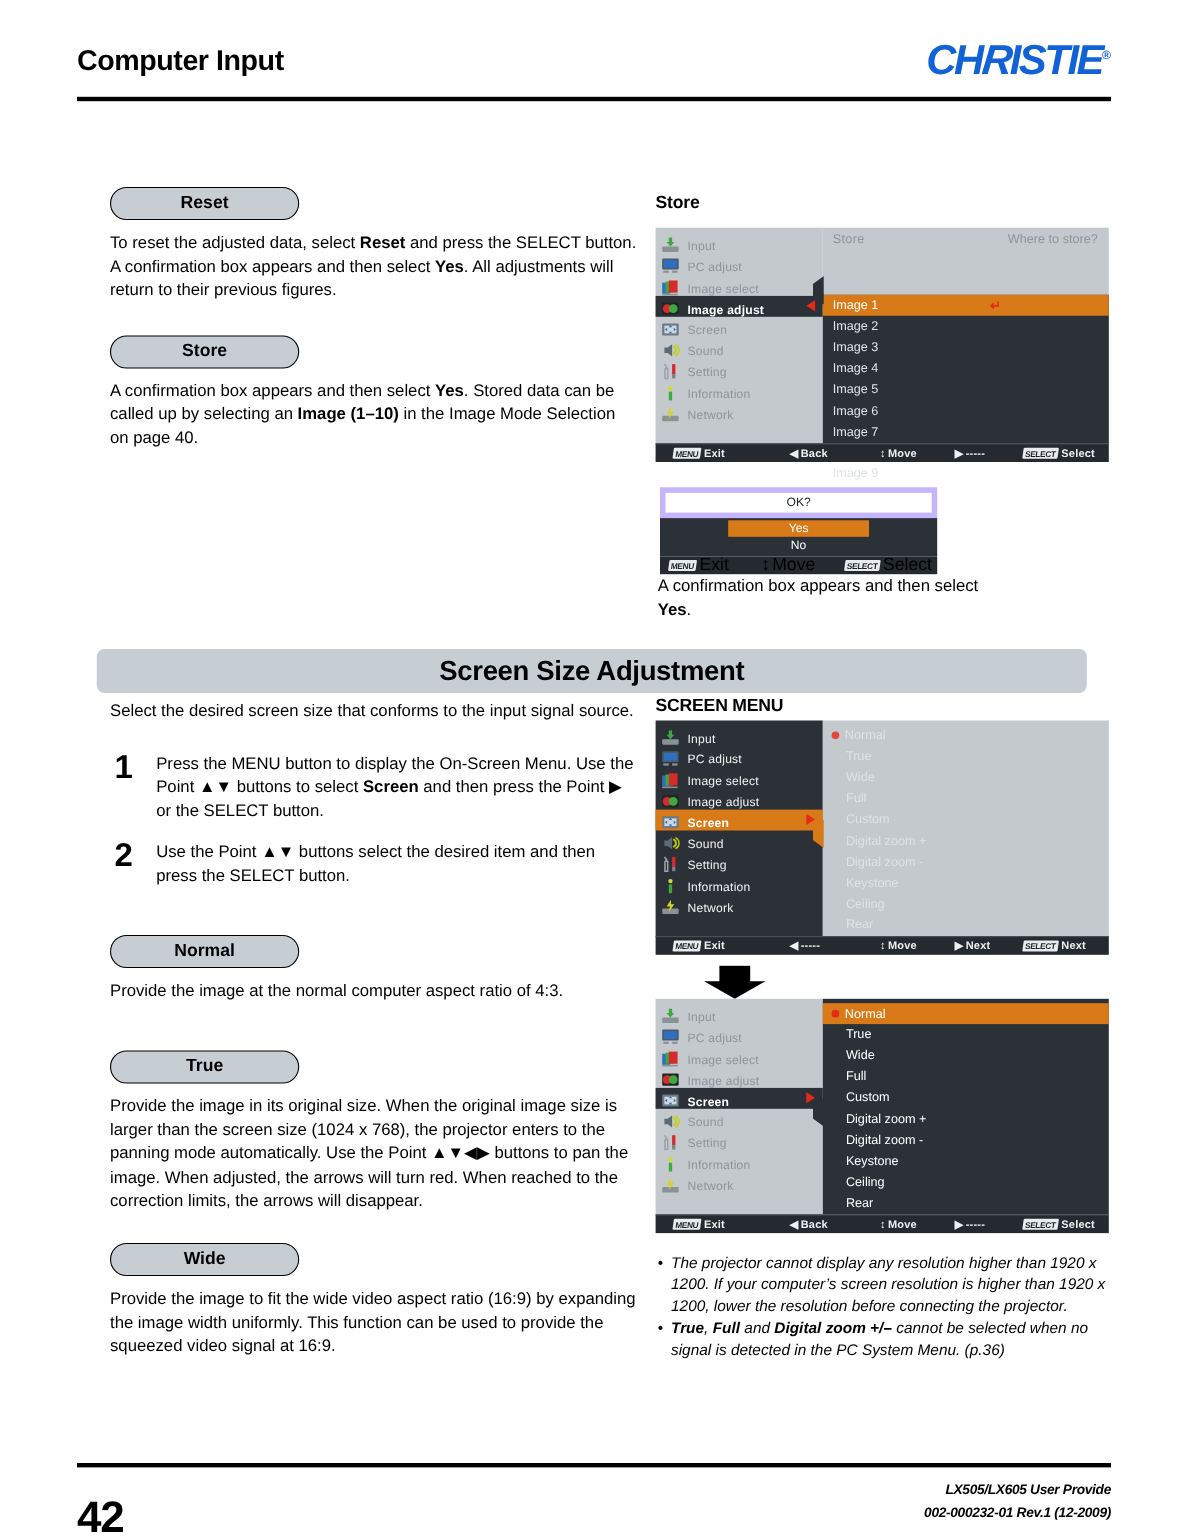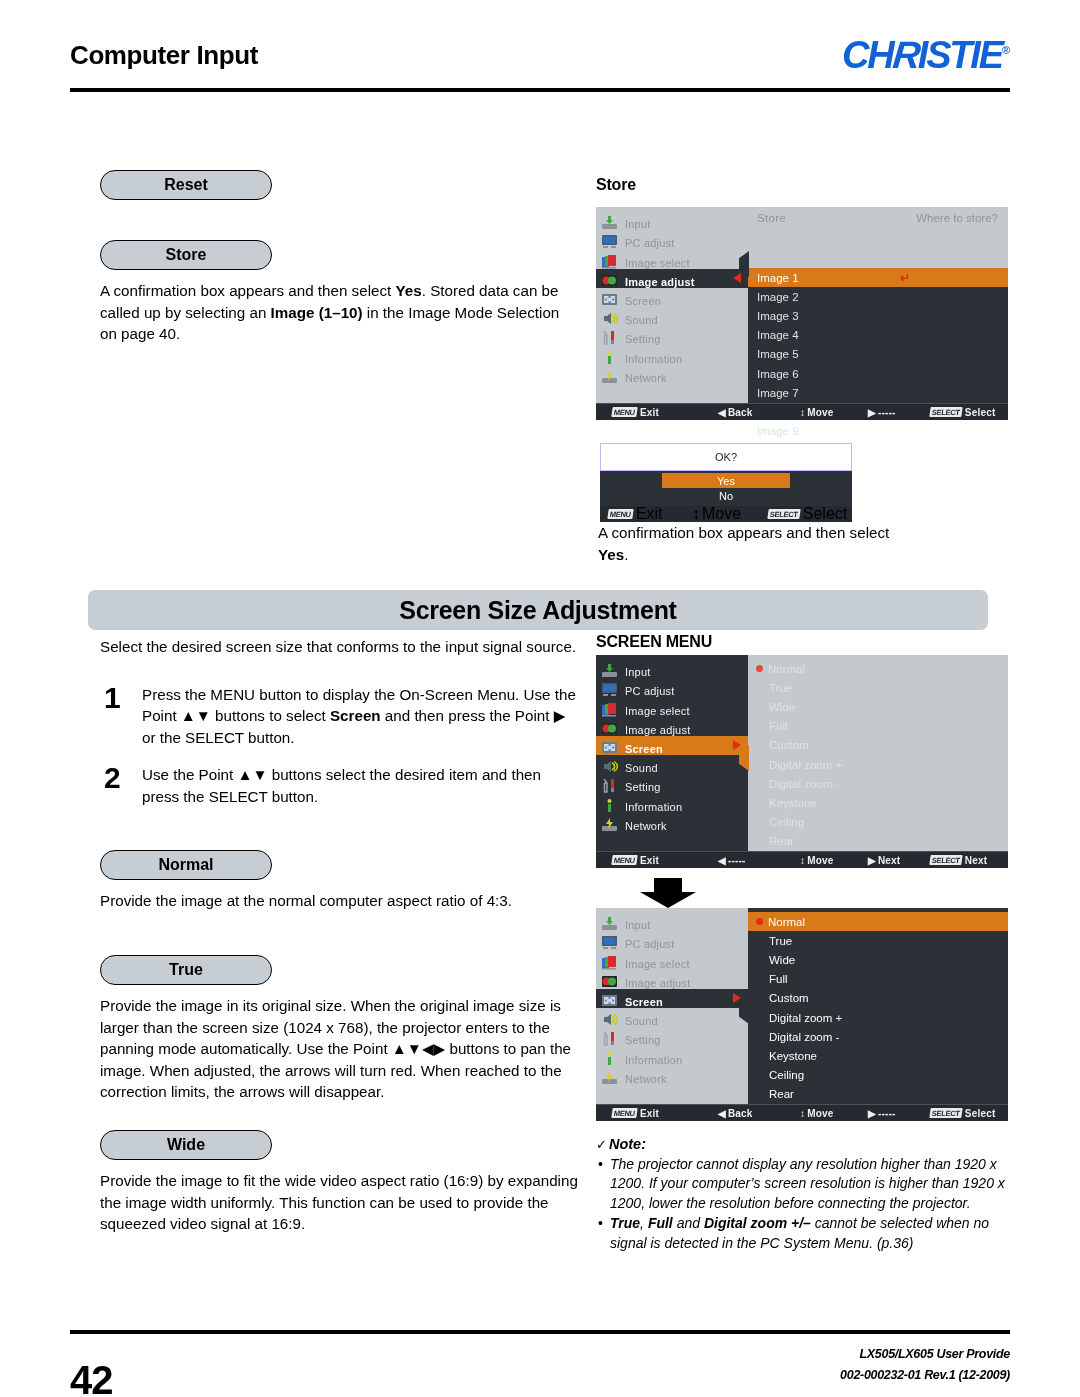--- a/index.html
+++ b/index.html
@@ -151,21 +151,21 @@
     padding: 0 10px 0 9px;
   }
   .store-head .sh-l { font-size: 11.5px; color: #8e9699; letter-spacing: 0.3px; }
   .store-head .sh-r { font-size: 11.5px; color: #8e9699; }
   .store-list { position: absolute; left: 0; top: 21px; right: 0; bottom: 0; background: #2b3136; margin-top: 40px; }
   .enter-glyph { position: absolute; left: 152px; font-size: 12px; color: #e52a18; font-weight: bold; }
 
   
   .confirm { width: 252px; position: relative; }
   .confirm-top {
-    height: 28px; background: #ffffff; border: 1px solid #c4b5fd;
+    height: 28px; background: #ffffff; border: 5px solid #c4b5fd;
     display: flex; align-items: center; justify-content: center;
   }
   .confirm-top span { font-size: 11px; color: #1c2226; }
   .confirm-mid { background: #2b3136; padding: 2px 0 3px 0; }
   .cm-row { height: 15px; display: flex; align-items: center; justify-content: center; }
   .cm-row span { font-size: 11px; color: #ffffff; }
   .cm-row.yes { background: #d97a18; width: 128px; margin-left: 62px; }
   .confirm-bar { height: 16px; background: #242a2f; position: relative; display:flex; align-items:center; }
 
   
@@ -212,20 +212,23 @@
 
   <div class="header">
     <div class="header-title">Computer Input</div>
     <div class="brand">CH<span class="kslash">R</span>ISTIE<span class="reg">®</span></div>
     <div class="header-rule"></div>
   </div>
 
   <div class="leftcol">
 
     <div class="pill">Reset</div>
+    <div class="body-text">
+      To reset the adjusted data, select <b>Reset</b> and press the SELECT button. A confirmation box appears and then select <b>Yes</b>. All adjustments will return to their previous figures.
+    </div>
 
     <div class="gap-md"></div>
 
     <div class="pill">Store</div>
     <div class="body-text">
       A confirmation box appears and then select <b>Yes</b>. Stored data can be called up by selecting an <b>Image (1–10)</b> in the Image Mode Selection on page 40.
     </div>
   </div>
 
   <div class="banner">Screen Size Adjustment</div>
@@ -791,23 +794,20 @@
           <span class="bt">-----</span>
         </span>
       <span class="bar-item" style="left:334px;">
           <span class="keycap">SELECT</span>
           <span class="bt">Select</span>
         </span>
     </div>
   </div>
 
   <div class="note">
-    <div class="note-title">
-      <span class="chk">✓</span><span>Note:</span>
-    </div>
     <ul>
       <li>The projector cannot display any resolution higher than 1920 x 1200. If your computer’s screen resolution is higher than 1920 x 1200, lower the resolution before connecting the projector.</li>
       <li><b>True</b>, <b>Full</b> and <b>Digital zoom +/–</b> cannot be selected when no signal is detected in the PC System Menu. (p.36)</li>
     </ul>
   </div>
 
   <div class="footer-rule"></div>
   <div class="page-num">42</div>
   <div class="footer-right">
     <div>LX505/LX605 User Provide</div>

